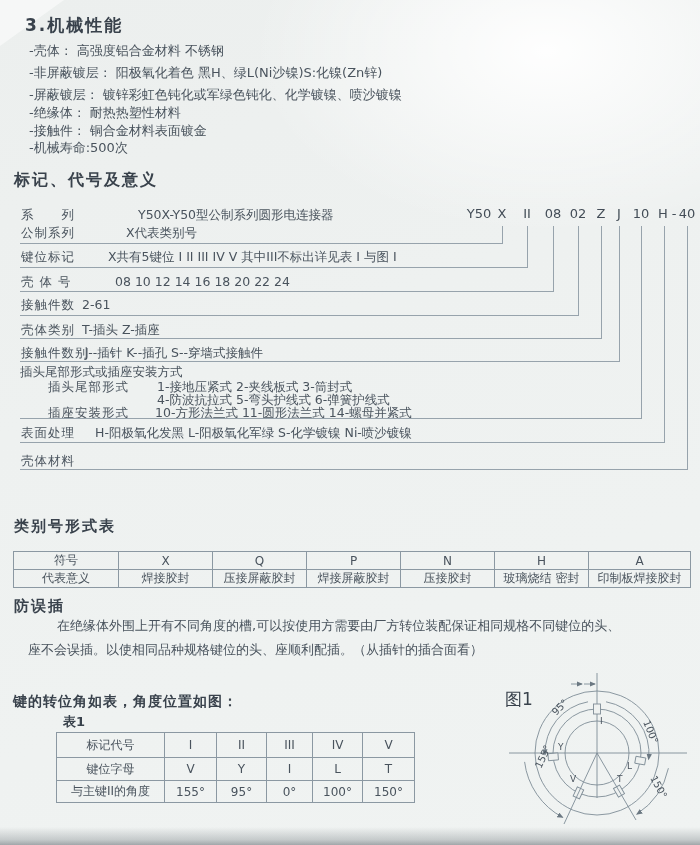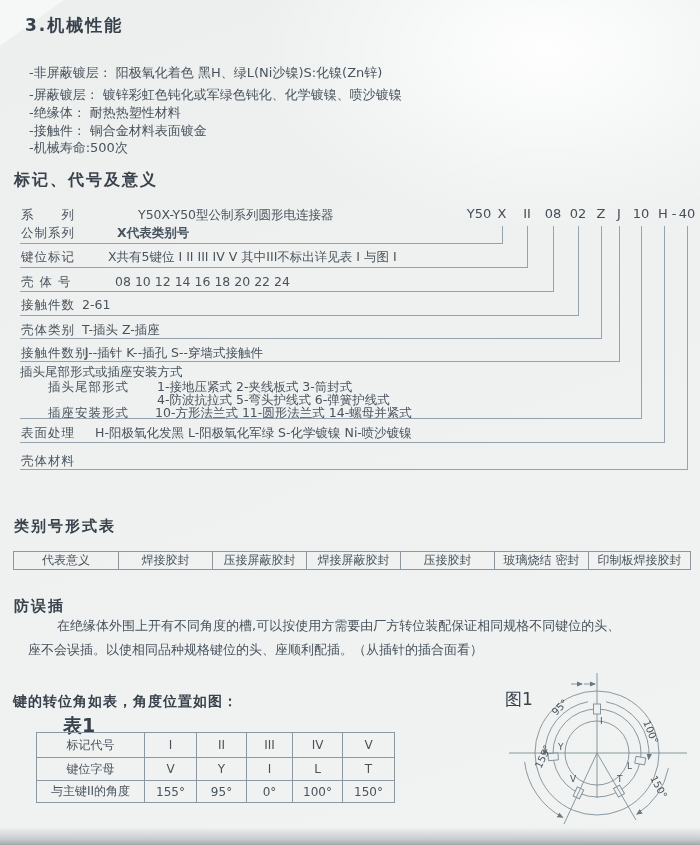--- a/index.html
+++ b/index.html
@@ -39,20 +39,21 @@
      font-size:12px;color:#49535d;padding:0;overflow:hidden;white-space:nowrap;}
   .fig-svg text{font-family:"DejaVu Sans",sans-serif;fill:#4a545e;}
 </style>
 </head>
 <body>
 
 <div class="page">
   <div class="fold"></div>
 
   <div class="abs h1" style="left:25px;top:14px;">3.机械性能</div>
+  <div class="abs txt" style="left:29px;top:42px;">-壳体： 高强度铝合金材料 不锈钢</div>
   <div class="abs txt" style="left:29px;top:64px;">-非屏蔽镀层： 阳极氧化着色  黑H、绿L(Ni沙镍)S:化镍(Zn锌)</div>
   <div class="abs txt" style="left:29px;top:86px;">-屏蔽镀层： 镀锌彩虹色钝化或军绿色钝化、化学镀镍、喷沙镀镍</div>
   <div class="abs txt" style="left:29px;top:104px;">-绝缘体： 耐热热塑性材料</div>
   <div class="abs txt" style="left:29px;top:122px;">-接触件： 铜合金材料表面镀金</div>
   <div class="abs txt" style="left:29px;top:139px;">-机械寿命:500次</div>
 
   <div class="abs h2" style="left:14px;top:170px;font-size:16px;">标记、代号及意义</div>
 
   <div class="abs code" style="left:479px;top:206px;">Y50</div>
   <div class="abs code" style="left:502px;top:206px;">X</div>
@@ -63,21 +64,21 @@
   <div class="abs code" style="left:619px;top:206px;">J</div>
   <div class="abs code" style="left:641px;top:206px;">10</div>
   <div class="abs code" style="left:663px;top:206px;">H</div>
   <div class="abs code" style="left:674px;top:206px;">-</div>
   <div class="abs code" style="left:687px;top:206px;">40</div>
 
   <div class="abs row-lbl" style="left:21px;top:207px;">系　　列</div>
   <div class="abs row-val" style="left:138px;top:207px;">Y50X-Y50型公制系列圆形电连接器</div>
 
   <div class="abs row-lbl" style="left:21px;top:225px;">公制系列</div>
-  <div class="abs row-val" style="left:117px;top:225px;font-weight:bold;">X代表类别号</div>
+  <div class="abs row-val" style="left:126px;top:225px;">X代表类别号</div>
 
   <div class="abs row-lbl" style="left:21px;top:249px;">键位标记</div>
   <div class="abs row-val" style="left:108px;top:249px;">X共有5键位 I  II  III  IV  V 其中III不标出详见表 I 与图 I</div>
 
   <div class="abs row-lbl" style="left:21px;top:274px;">壳 体 号</div>
   <div class="abs row-val" style="left:115px;top:274px;">08 10 12 14 16 18 20 22 24</div>
 
   <div class="abs row-lbl" style="left:21px;top:297px;">接触件数</div>
   <div class="abs row-val" style="left:82px;top:297px;">2-61</div>
 
@@ -125,41 +126,50 @@
       <colgroup>
         <col style="width:105px">
           <col style="width:94px">
           <col style="width:94px">
         <col style="width:94px">
           <col style="width:94px">
           <col style="width:94px">
           <col style="width:102px">
       </colgroup>
       <tbody>
+          <tr style="height:17px;">
+        <td>符号</td>
+        <td>X</td>
+        <td>Q</td>
+        <td>P</td>
+        <td>N</td>
+        <td>H</td>
+        <td>A</td>
+      </tr>
       <tr style="height:18px;">
         <td>代表意义</td>
         <td>焊接胶封</td>
         <td>压接屏蔽胶封</td>
         <td>焊接屏蔽胶封</td>
         <td>压接胶封</td>
         <td>玻璃烧结 密封</td>
         <td>印制板焊接胶封</td>
       </tr>
     </tbody>
       </table>
   </div>
 
   <div class="abs h2" style="left:14px;top:597px;">防误插</div>
   <div class="abs txt" style="left:57px;top:617px;">在绝缘体外围上开有不同角度的槽,可以按使用方需要由厂方转位装配保证相同规格不同键位的头、</div>
   <div class="abs txt" style="left:28px;top:641px;">座不会误插。以使相同品种规格键位的头、座顺利配插。（从插针的插合面看）</div>
 
   <div class="abs h3" style="left:13px;top:693px;">键的转位角如表，角度位置如图：</div>
-  <div class="abs" style="left:63px;top:713px;font-size:19px;font-weight:bold;color:#39424c;">表1</div>
-
-  <div class="abs" style="left:36px;top:732px;">
+  <div class="abs" style="left:63px;top:713px;font-size:13px;font-weight:bold;color:#39424c;">表1</div>
+
+  <div class="abs" style="left:56px;top:732px;">
     <table style="width:358px;">
       <colgroup>
         <col style="width:108px">
           <col style="width:52px">
           <col style="width:50px">
         <col style="width:46px">
           <col style="width:50px">
           <col style="width:52px">
       </colgroup>
       <tbody>

